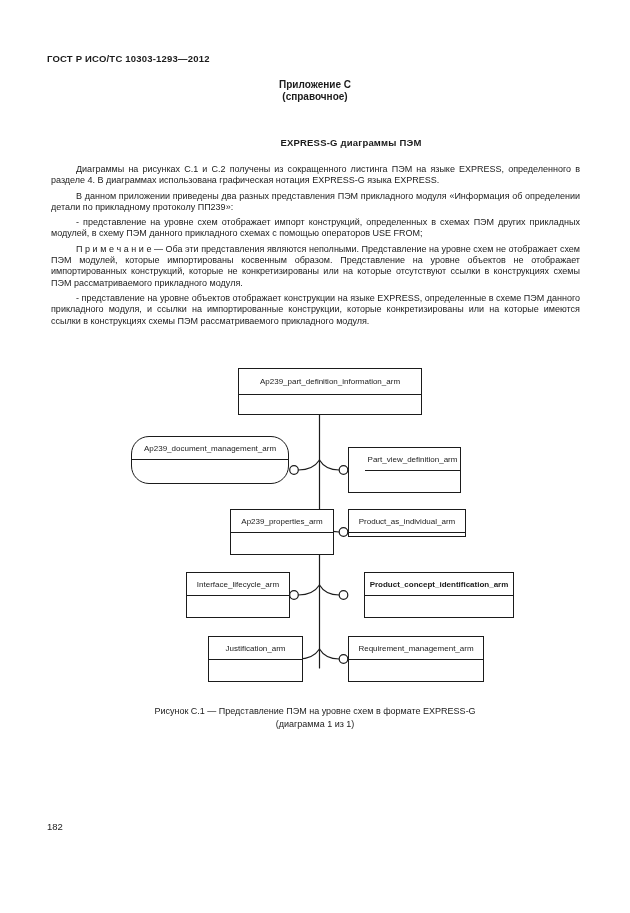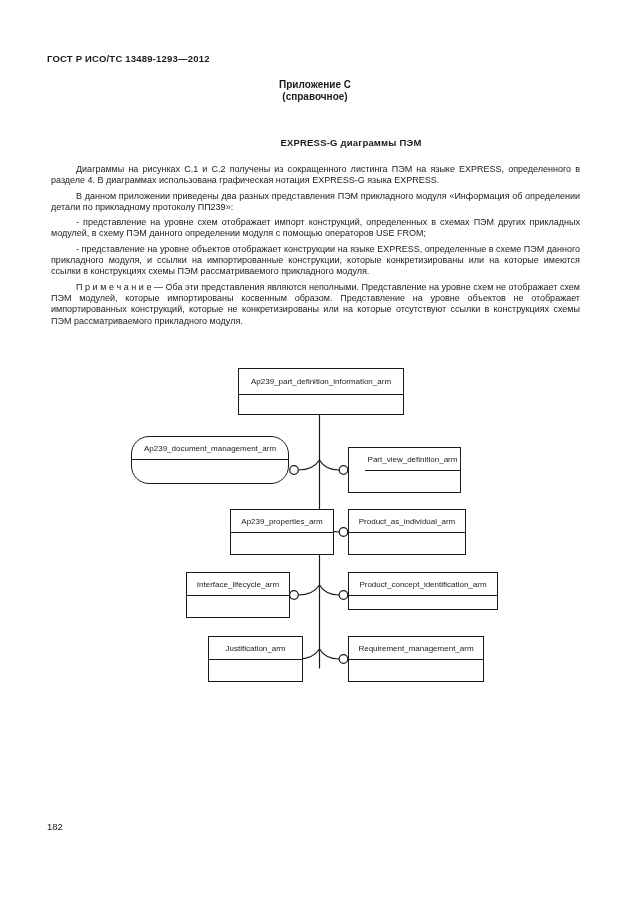--- a/index.html
+++ b/index.html
@@ -34,28 +34,28 @@
     position:absolute; box-sizing:border-box;
     border:1.2px solid #1b1b1b; background:#ffffff;
   }
   .ebox .lbl {
     box-sizing:border-box; width:100%;
     border-bottom:1.2px solid #1b1b1b;
     display:flex; align-items:center; justify-content:center;
     font-size:8px; white-space:nowrap; overflow:hidden;
     color:#1b1b1b;
   }
-  #box-root { left:238px; top:368px; width:166px; height:47px; }
+  #box-root { left:238px; top:368px; width:184px; height:47px; }
   #box-root .lbl { height:26px; }
   #box-r1l { left:131px; top:436px; width:158px; height:48px;border-radius:18px; }
   #box-r1r { left:348px; top:447px; width:113px; height:46px;padding-left:16px; }
   #box-r2l { left:186px; top:509px; width:104px; height:46px;margin-left:44px; }
-  #box-r2r { left:348px; top:509px; width:118px; height:46px; }
+  #box-r2r { left:348px; top:509px; width:118px; height:28px; }
   #box-r3l { left:186px; top:572px; width:104px; height:46px; }
-  #box-r3r { left:348px; top:572px; width:150px; height:38px; }
+  #box-r3r { left:364px; top:572px; width:150px; height:46px;font-weight:bold; }
   #box-r4l { left:208px; top:636px; width:95px;  height:46px; }
   #box-r4r { left:348px; top:636px; width:136px; height:46px; }
   #box-r1l .lbl, #box-r1r .lbl, #box-r2l .lbl, #box-r2r .lbl,
   #box-r3l .lbl, #box-r3r .lbl, #box-r4l .lbl, #box-r4r .lbl { height:23px; }
   .connectors {
     position:absolute; left:0; top:0; width:630px; height:913px;
     pointer-events:none;
   }
   .fig-caption {
     position:absolute; left:0; top:705px; width:630px;
@@ -64,35 +64,35 @@
   .page-number {
     position:absolute; left:47px; top:821px;
     font-size:9.5px;
   }
 </style>
 </head>
 <body>
 
 <div class="page">
 
-  <div class="doc-header">ГОСТ Р ИСО/ТС 13489-1293—2012</div>
+  <div class="doc-header">ГОСТ Р ИСО/ТС 10303-1293—2012</div>
 
   <div class="appendix">
     <div>Приложение С</div>
     <div>(справочное)</div>
   </div>
 
   <div class="section-title">EXPRESS-G диаграммы ПЭМ</div>
 
   <div class="body-text">
     <p>Диаграммы на рисунках С.1 и С.2 получены из сокращенного листинга ПЭМ на языке EXPRESS, определенного в разделе 4. В диаграммах использована графическая нотация EXPRESS-G языка EXPRESS.</p>
     <p>В данном приложении приведены два разных представления ПЭМ прикладного модуля «Информация об определении детали по прикладному протоколу ПП239»:</p>
-    <p>- представление на уровне схем отображает импорт конструкций, определенных в схемах ПЭМ других прикладных модулей, в схему ПЭМ данного определении модуля с помощью операторов USE FROM;</p>
+    <p>- представление на уровне схем отображает импорт конструкций, определенных в схемах ПЭМ других прикладных модулей, в схему ПЭМ данного прикладного схемах с помощью операторов USE FROM;</p>
+    <p>П р и м е ч а н и е — Оба эти представления являются неполными. Представление на уровне схем не отображает схем ПЭМ модулей, которые импортированы косвенным образом. Представление на уровне объектов не отображает импортированных конструкций, которые не конкретизированы или на которые отсутствуют ссылки в конструкциях схемы ПЭМ рассматриваемого прикладного модуля.</p>
     <p>- представление на уровне объектов отображает конструкции на языке EXPRESS, определенные в схеме ПЭМ данного прикладного модуля, и ссылки на импортированные конструкции, которые конкретизированы или на которые имеются ссылки в конструкциях схемы ПЭМ рассматриваемого прикладного модуля.</p>
-    <p>П р и м е ч а н и е — Оба эти представления являются неполными. Представление на уровне схем не отображает схем ПЭМ модулей, которые импортированы косвенным образом. Представление на уровне объектов не отображает импортированных конструкций, которые не конкретизированы или на которые отсутствуют ссылки в конструкциях схемы ПЭМ рассматриваемого прикладного модуля.</p>
   </div>
 
   <svg class="connectors" viewBox="0 0 630 913" xmlns="http://www.w3.org/2000/svg">
     <g stroke="#1b1b1b" stroke-width="1.2" fill="none" stroke-linecap="round">
 
       <line x1="319.5" y1="415" x2="319.5" y2="668"></line>
 
       <path d="M 298.3 470 C 306 470, 314 468.5, 319.5 460"></path>
       <path d="M 339.2 470 C 332 470, 324.5 468.5, 319.5 460"></path>
 
@@ -139,16 +139,20 @@
   <div class="ebox" id="box-r3r">
     <div class="lbl">Product_concept_identification_arm</div>
   </div>
   <div class="ebox" id="box-r4l">
     <div class="lbl">Justification_arm</div>
   </div>
   <div class="ebox" id="box-r4r">
     <div class="lbl">Requirement_management_arm</div>
   </div>
 
+  <div class="fig-caption">
+    <div>Рисунок С.1 — Представление ПЭМ на уровне схем в формате EXPRESS-G</div>
+    <div>(диаграмма 1 из 1)</div>
+  </div>
 
   <div class="page-number">182</div>
 
 </div>
 
 </body></html>

